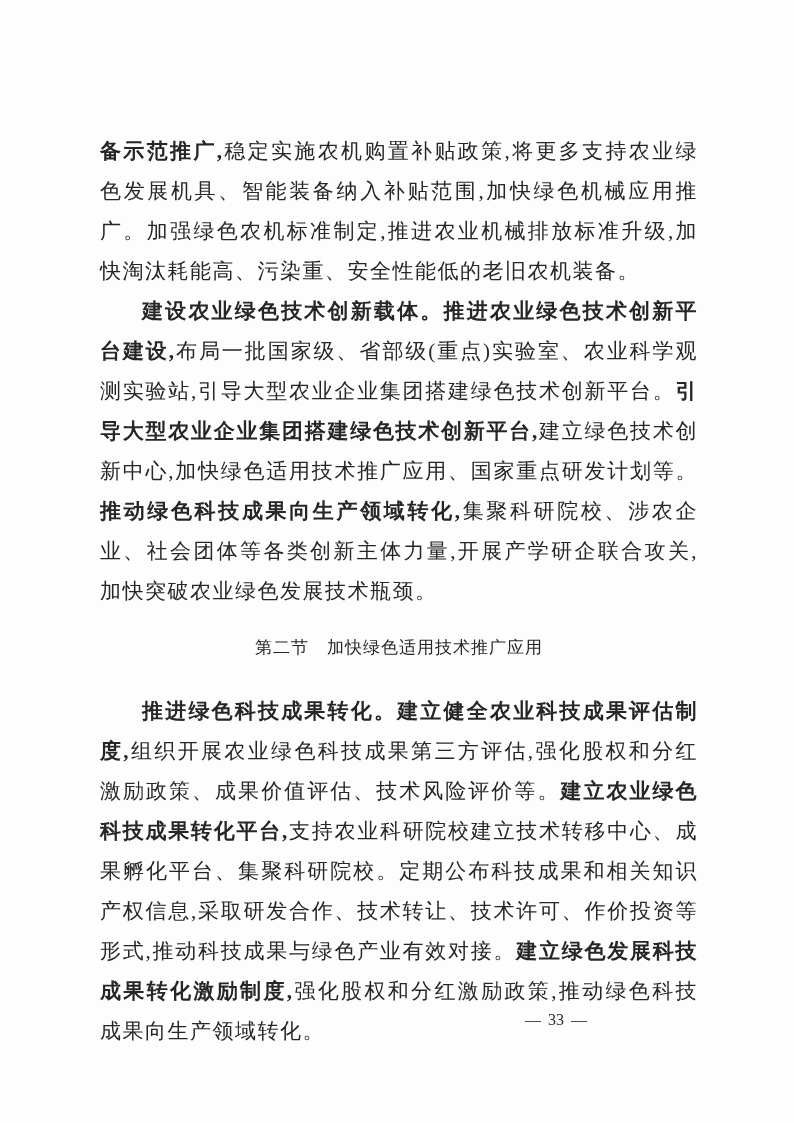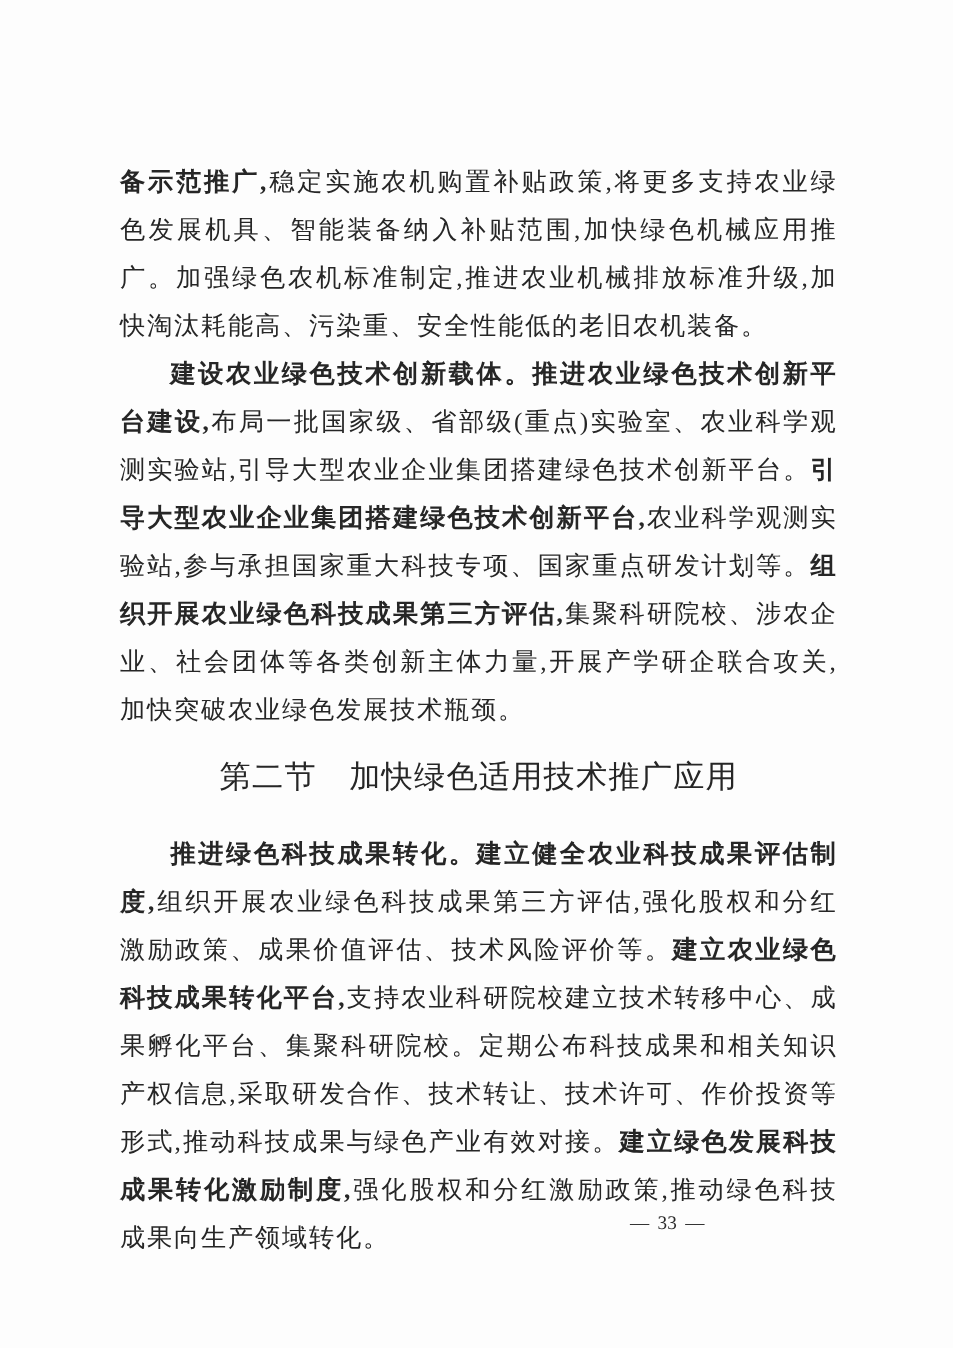--- a/index.html
+++ b/index.html
@@ -23,21 +23,21 @@
   .para {
     font-size: 21px;
     line-height: 40px;
     text-align: justify;
     text-justify: inter-character;
     letter-spacing: 1.5px;
   }
   .para.indent { text-indent: 2em; }
   .para .b { font-weight: bold; }
   .heading {
-    font-size: 26px;
+    font-size: 17px;
     line-height: 40px;
     font-weight: normal;
     text-align: center;
     letter-spacing: 1px;
     margin: 17px 0 23px 0;
   }
   .footer {
     position: absolute;
     top: 1008px;
     right: 104px;
@@ -49,21 +49,21 @@
   }
   .footer .dash { margin: 0 7px; }
 </style>
 </head>
 <body style="background: rgb(253, 253, 253); color: rgb(38, 38, 38);">
 
 <div class="page" style="background: rgb(253, 253, 253);">
 
   <div class="content">
       <p class="para"><span class="b">备示范推广,</span><span>稳定实施农机购置补贴政策,将更多支持农业绿色发展机具、智能装备纳入补贴范围,加快绿色机械应用推广。加强绿色农机标准制定,推进农业机械排放标准升级,加快淘汰耗能高、污染重、安全性能低的老旧农机装备。</span></p>
-      <p class="para indent"><span class="b">建设农业绿色技术创新载体。推进农业绿色技术创新平台建设,</span><span>布局一批国家级、省部级(重点)实验室、农业科学观测实验站,引导大型农业企业集团搭建绿色技术创新平台。</span><span class="b">引导大型农业企业集团搭建绿色技术创新平台,</span><span>农业科学观测实验站,参与承担国家重大科技专项、国家重点研发计划等。</span><span class="b">组织开展农业绿色科技成果第三方评估,</span><span>集聚科研院校、涉农企业、社会团体等各类创新主体力量,开展产学研企联合攻关,加快突破农业绿色发展技术瓶颈。</span></p>
+      <p class="para indent"><span class="b">建设农业绿色技术创新载体。推进农业绿色技术创新平台建设,</span><span>布局一批国家级、省部级(重点)实验室、农业科学观测实验站,引导大型农业企业集团搭建绿色技术创新平台。</span><span class="b">引导大型农业企业集团搭建绿色技术创新平台,</span><span>建立绿色技术创新中心,加快绿色适用技术推广应用、国家重点研发计划等。</span><span class="b">推动绿色科技成果向生产领域转化,</span><span>集聚科研院校、涉农企业、社会团体等各类创新主体力量,开展产学研企联合攻关,加快突破农业绿色发展技术瓶颈。</span></p>
       <h2 class="heading">第二节　加快绿色适用技术推广应用</h2>
       <p class="para indent"><span class="b">推进绿色科技成果转化。建立健全农业科技成果评估制度,</span><span>组织开展农业绿色科技成果第三方评估,强化股权和分红激励政策、成果价值评估、技术风险评价等。</span><span class="b">建立农业绿色科技成果转化平台,</span><span>支持农业科研院校建立技术转移中心、成果孵化平台、集聚科研院校。定期公布科技成果和相关知识产权信息,采取研发合作、技术转让、技术许可、作价投资等形式,推动科技成果与绿色产业有效对接。</span><span class="b">建立绿色发展科技成果转化激励制度,</span><span>强化股权和分红激励政策,推动绿色科技成果向生产领域转化。</span></p>
     </div>
 
   <div class="footer">
     <span class="dash">—</span><span>33</span><span class="dash">—</span>
   </div>
 
 </div>
 

